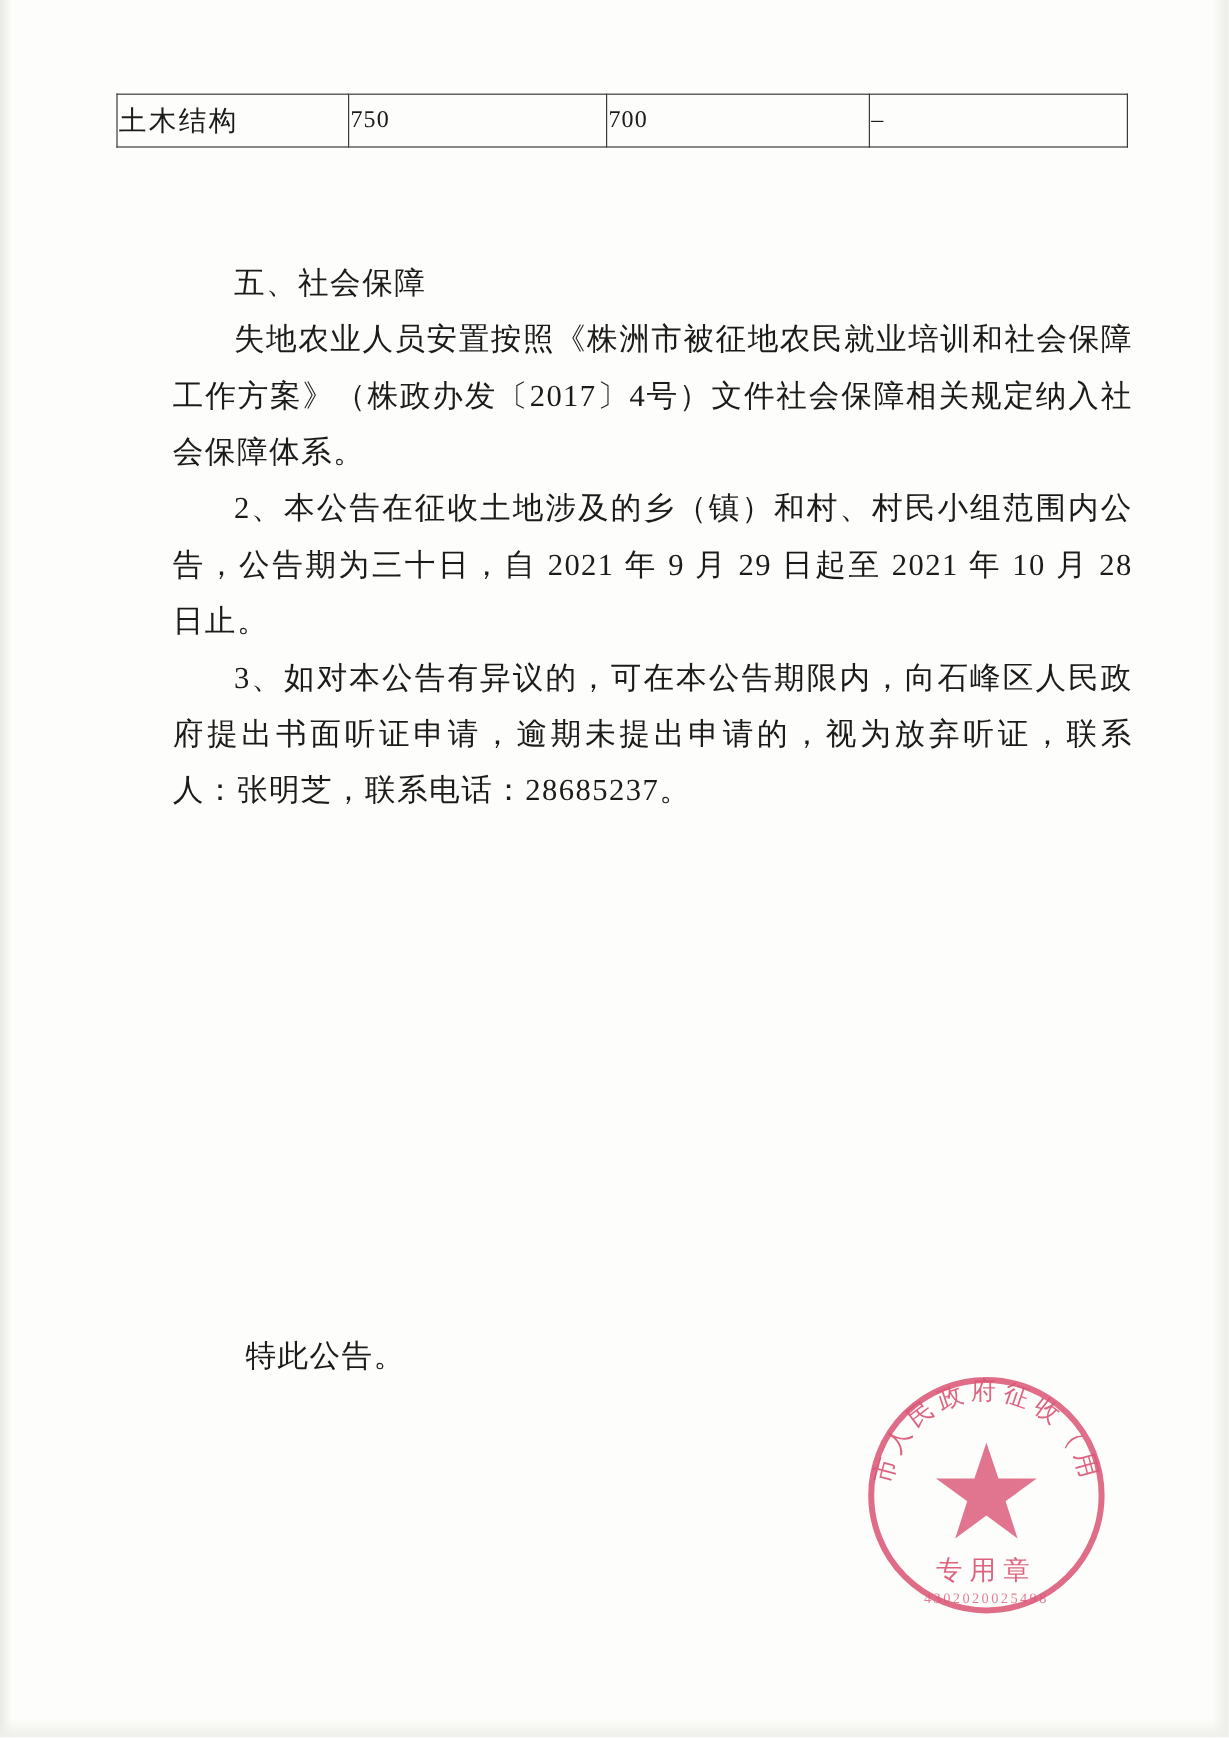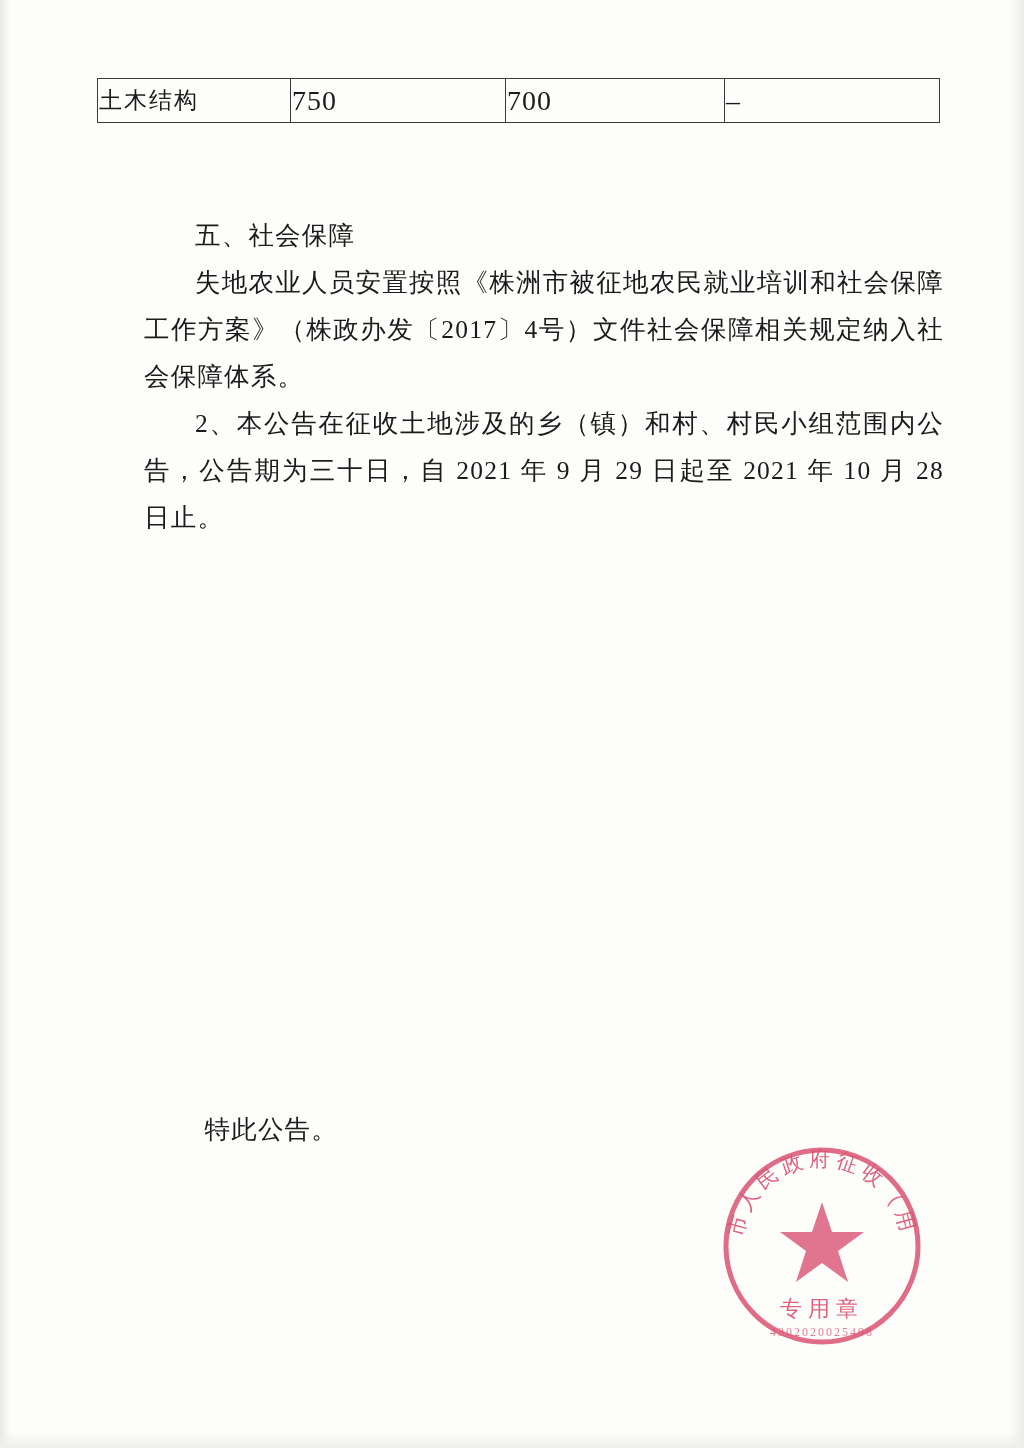--- a/index.html
+++ b/index.html
@@ -51,21 +51,21 @@
     border: 1px solid #3a3a3a;
     height: 41px;
     text-align: left;
     vertical-align: middle;
     font-size: 23px;
     letter-spacing: 2px;
   }
   table.comp-table td.num {
     font-family: "Liberation Serif", serif;
     letter-spacing: 1px;
-    font-size: 28px;
+    font-size: 20px;
   }
   table.comp-table tr td:nth-child(1) { width: 190px; }
   table.comp-table tr td:nth-child(2) { width: 212px; }
   table.comp-table tr td:nth-child(3) { width: 216px; }
   table.comp-table tr td:nth-child(4) { width: 212px; }
 
   
   .body {
     position: absolute;
     left: 144px;
@@ -138,20 +138,21 @@
         <td class="num">–</td>
       </tr>
     </tbody>
       </table>
   </div>
 
   <div class="body">
     <p class="p heading">五、社会保障</p>
     <p class="p">失地农业人员安置按照《株洲市被征地农民就业培训和社会保障工作方案》（株政办发〔2017〕4号）文件社会保障相关规定纳入社会保障体系。</p>
     <p class="p">2、本公告在征收土地涉及的乡（镇）和村、村民小组范围内公告，公告期为三十日，自 2021 年 9 月 29 日起至 2021 年 10 月 28 日止。</p>
+    <p class="p">3、如对本公告有异议的，可在本公告期限内，向石峰区人民政府提出书面听证申请，逾期未提出申请的，视为放弃听证，联系人：张明芝，联系电话：28685237。</p>
   </div>
 
   <div class="closing">
     <p class="p">特此公告。</p>
   </div>
 
   <div class="seal">
     <svg width="212" height="212" viewBox="0 0 212 212" xmlns="http://www.w3.org/2000/svg">
       <defs>
         <path id="arcTop" d="M 26,106 A 80,80 0 0 1 186,106"></path>

